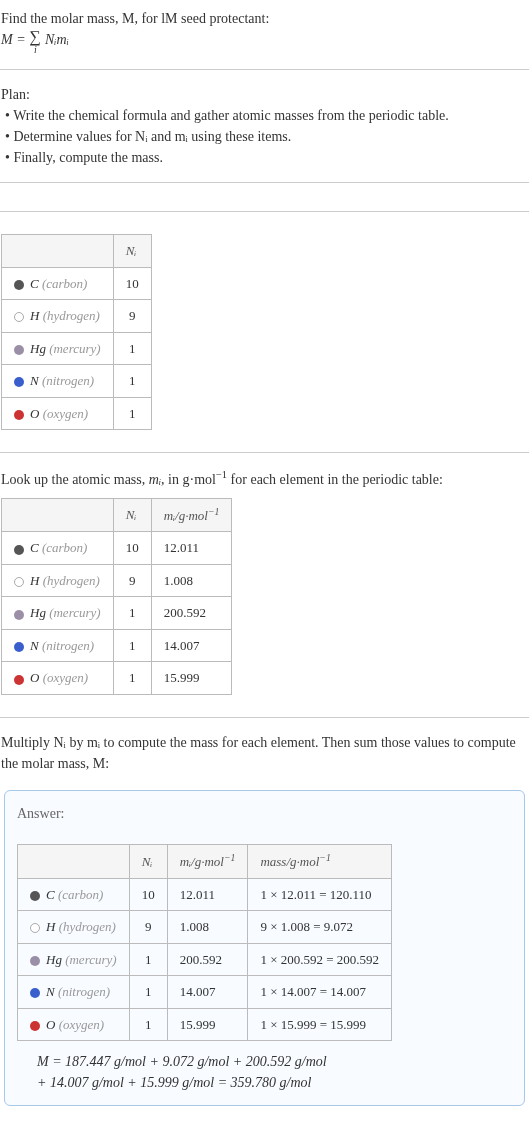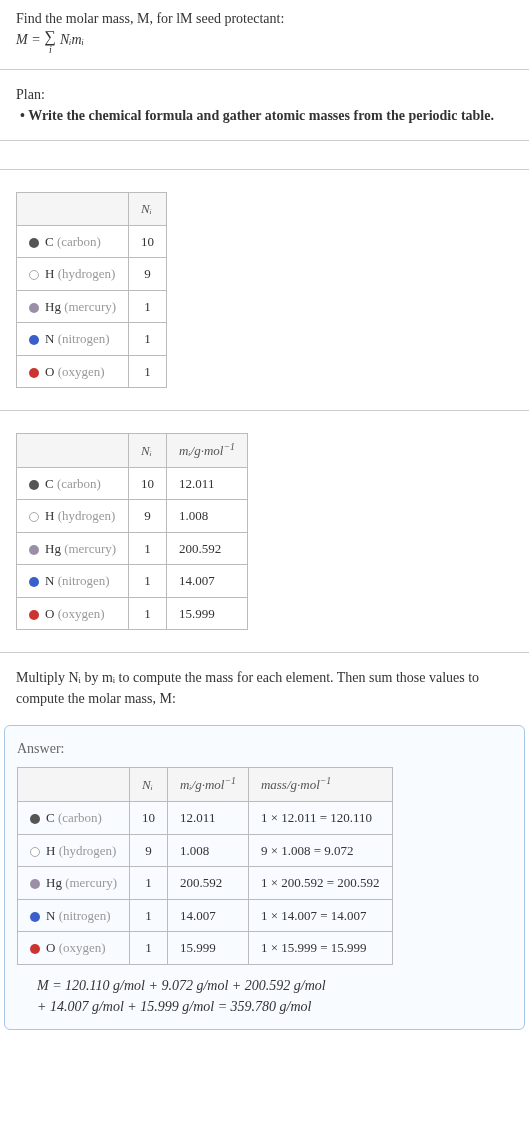--- a/index.html
+++ b/index.html
@@ -1,37 +1,37 @@
 <!DOCTYPE html>
 <html><head>
   <meta charset="utf-8">
   <style>
     * { box-sizing: border-box; margin: 0; padding: 0; }
     body { font-family: Georgia, 'Times New Roman', serif; color: #333; background: #fff; width: 529px; font-size: 14px; line-height: 1.5; }
-    .section { padding: 8px 16px; }
+    .section { padding: 8px 1px; }
     .divider { border-bottom: 1px solid #ccc; margin: 6px 0; }
     .math { font-style: italic; }
     .sub { font-size: 0.75em; vertical-align: sub; }
     .sup { font-size: 0.75em; vertical-align: super; }
     table { border-collapse: collapse; margin: 8px 0; }
     th, td { border: 1px solid #bbb; padding: 6px 12px; text-align: left; font-size: 13px; }
     th { background: #f5f5f5; font-weight: normal; font-style: italic; color: #555; }
-    td.elem-cell { white-space: nowrap; }
+    td.elem-cell { white-space: nowrap; font-style: italic; }
     td.num { text-align: center; }
     .dot { display: inline-block; width: 10px; height: 10px; border-radius: 50%; margin-right: 6px; vertical-align: middle; }
     .dot-c { background: #555; }
     .dot-h { background: #fff; border: 1px solid #aaa; }
     .dot-hg { background: #9b8fa8; }
     .dot-n { background: #3a5fcd; }
     .dot-o { background: #cc3333; }
     .elem-name { color: #999; }
     .answer-box { border: 1px solid #a8c8e8; border-radius: 6px; padding: 12px; margin: 8px 4px; background: #f8fbff; }
-    .answer-label { color: #666; margin-bottom: 8px; }
+    .answer-label { color: #666; margin-bottom: 20px; }
     .molar-final { margin-top: 10px; font-style: italic; padding-left: 20px; }
-    .plan-bullet { padding-left: 4px; font-weight: bold; }
+    .plan-bullet { padding-left: 4px; }
     .formula-row { display: flex; align-items: flex-start; }
     .sigma-block { display: inline-flex; flex-direction: column; align-items: center; margin: 0 4px; line-height: 1; }
     .sigma-sym { font-size: 16px; }
     .sigma-idx { font-size: 10px; font-style: italic; }
   </style>
 </head>
 <body>
 
 <div class="section">
   <div>Find the molar mass, M, for lM seed protectant:</div>
@@ -43,20 +43,22 @@
     </span>
     <span class="math"> Nᵢmᵢ</span>
   </div>
 </div>
 
 <div class="divider"></div>
 
 <div class="section">
   <div>Plan:</div>
   <div class="plan-bullet">• Write the chemical formula and gather atomic masses from the periodic table.</div>
+  <div class="plan-bullet">• Determine values for Nᵢ and mᵢ using these items.</div>
+  <div class="plan-bullet">• Finally, compute the mass.</div>
 </div>
 
 <div class="divider"></div>
 
 <div class="section">
 </div>
 
 <div class="divider"></div>
 
 <div class="section">
@@ -86,20 +88,23 @@
       <td class="elem-cell"><span class="dot dot-o"></span><span>O</span> <span class="elem-name">(oxygen)</span></td>
       <td class="num">1</td>
     </tr>
   </tbody>
     </table>
 </div>
 
 <div class="divider"></div>
 
 <div class="section">
+  <div>
+    <span>Look up the atomic mass, </span><span class="math">mᵢ</span><span>, in g·mol</span><span class="sup">−1</span><span> for each element in the periodic table:</span>
+  </div>
   <table>
     <tbody>
         <tr>
       <th></th>
       <th>Nᵢ</th>
       <th><span>mᵢ/g·mol</span><span class="sup">−1</span></th>
     </tr>
     <tr>
       <td class="elem-cell"><span class="dot dot-c"></span><span>C</span> <span class="elem-name">(carbon)</span></td>
       <td class="num">10</td>
@@ -171,16 +176,16 @@
     </tr>
     <tr>
       <td class="elem-cell"><span class="dot dot-o"></span><span>O</span> <span class="elem-name">(oxygen)</span></td>
       <td class="num">1</td>
       <td>15.999</td>
       <td>1 × 15.999 = 15.999</td>
     </tr>
   </tbody>
     </table>
   <div class="molar-final">
-    <div>M = 120.110 g/mol + 9.072 g/mol + 200.592 g/mol</div>
+    <div>M = 187.447 g/mol + 9.072 g/mol + 200.592 g/mol</div>
     <div>+ 14.007 g/mol + 15.999 g/mol = 359.780 g/mol</div>
   </div>
 </div>
 
 </body></html>

